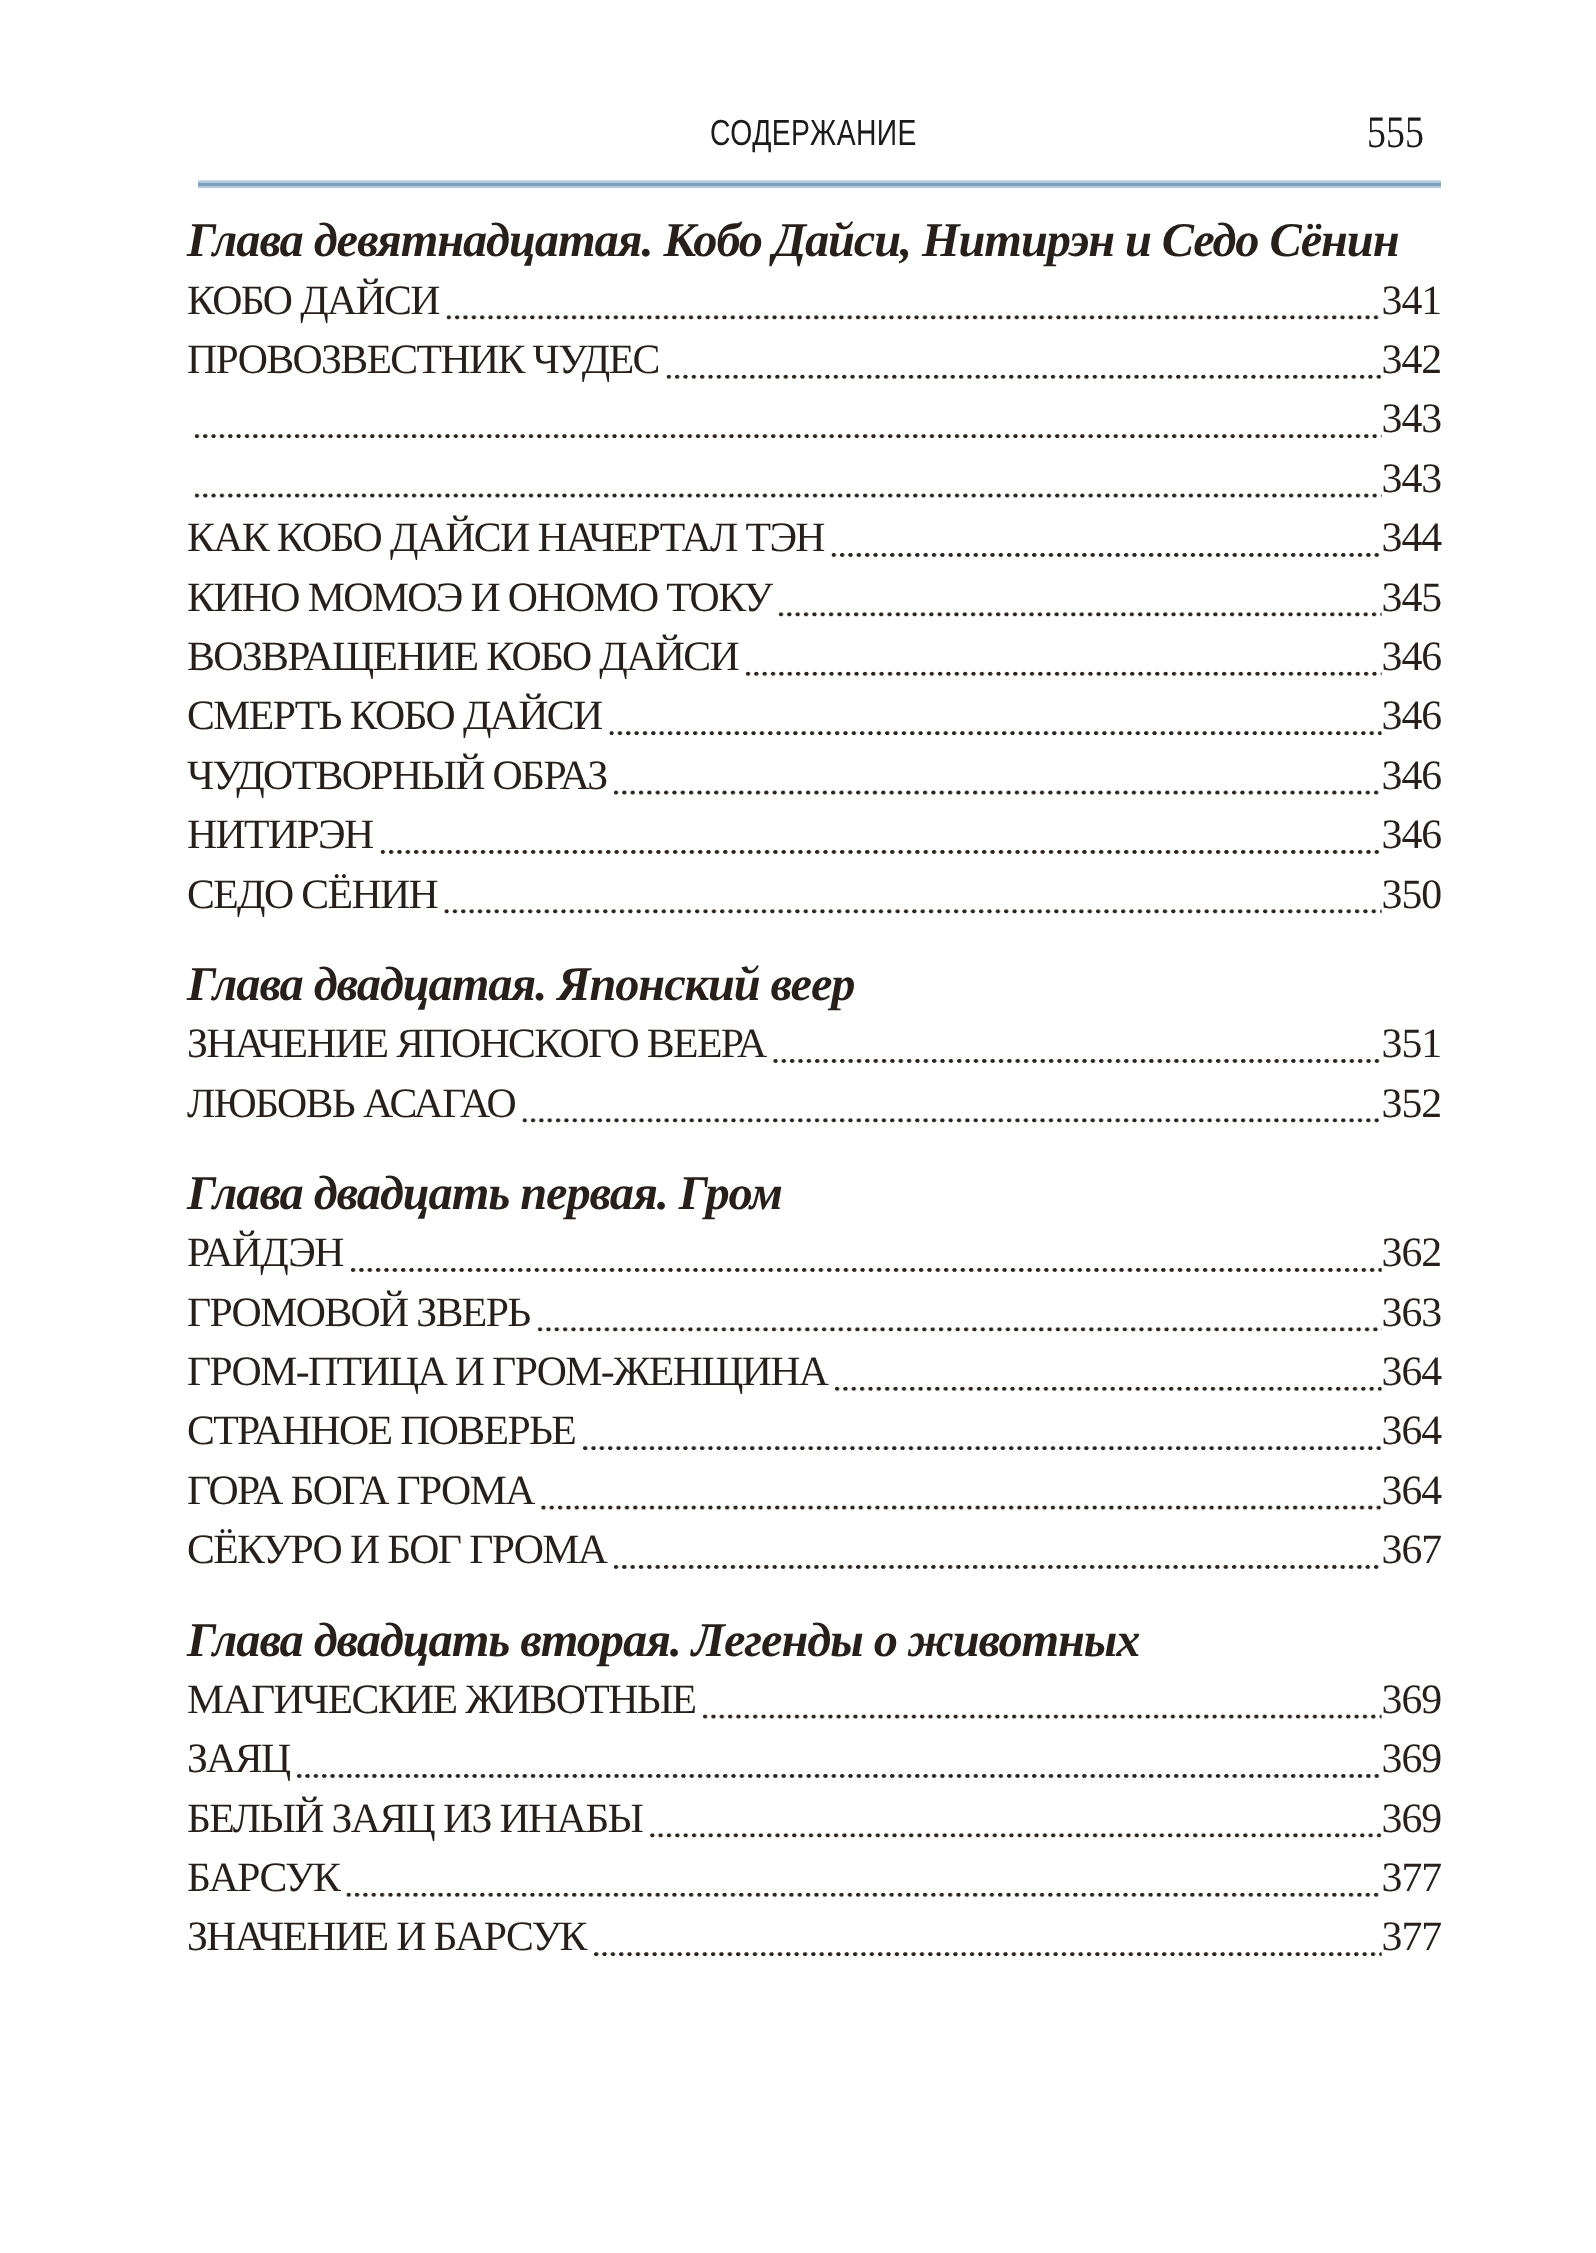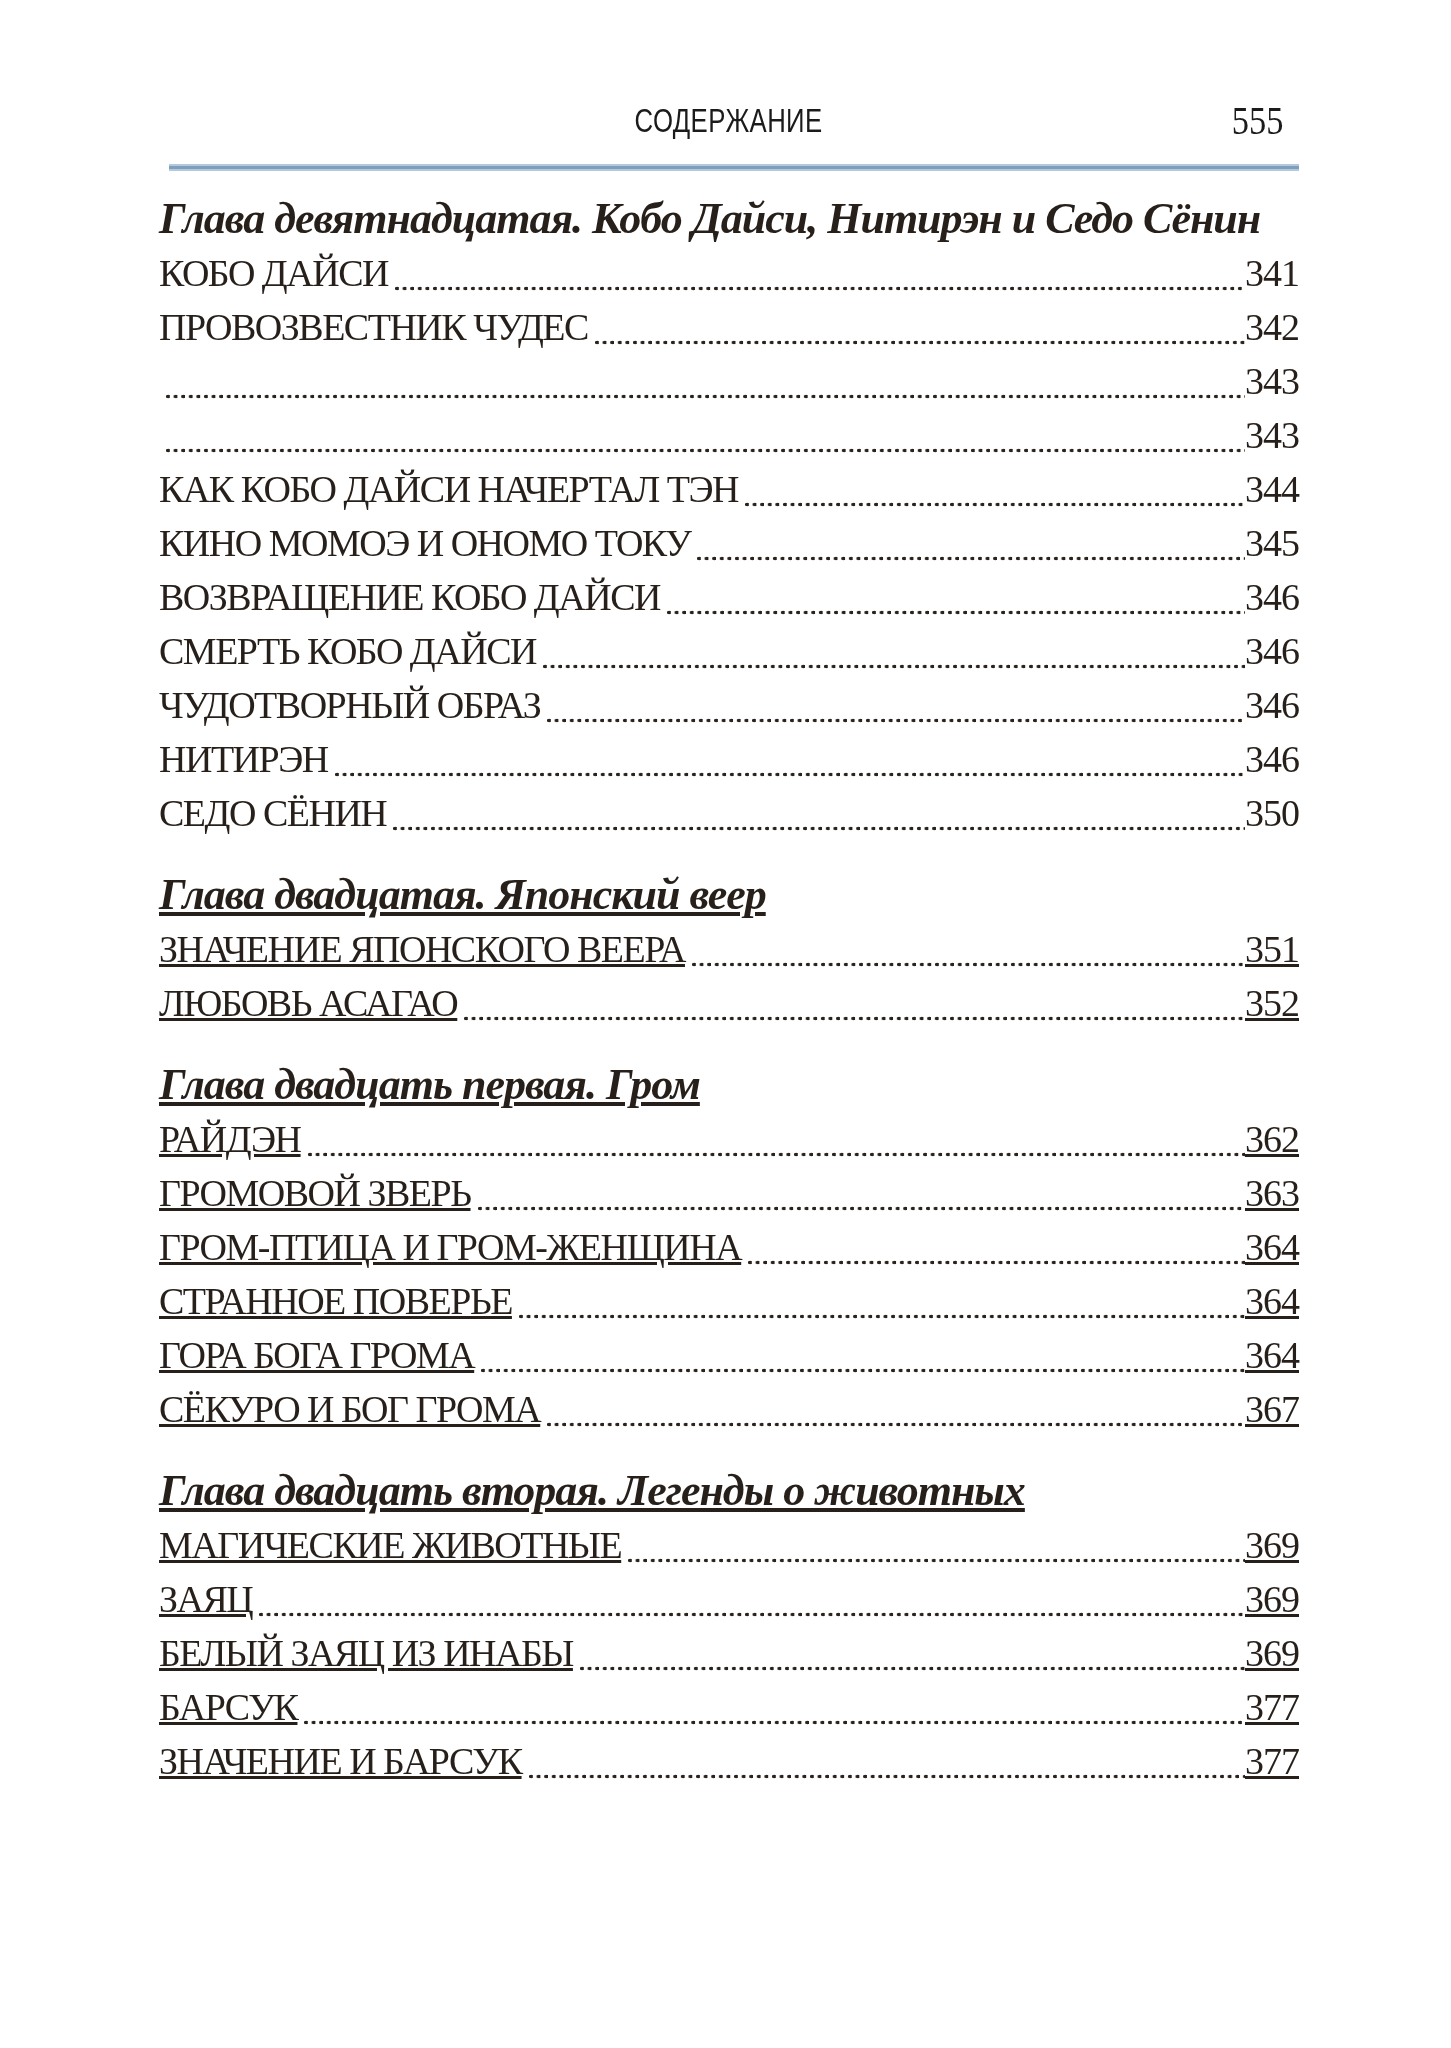--- a/index.html
+++ b/index.html
@@ -9,21 +9,21 @@
   }
   body {
     width: 1451px;
     height: 2048px;
     position: relative;
     font-family: "Liberation Serif", "DejaVu Serif", serif;
     overflow: hidden;
   }
   .page {
     position: absolute;
-    left: 159px;
+    left: 170px;
     top: 0;
     width: 1140px;
   }
   
   .running-head {
     position: relative;
     height: 142px;
   }
   .head-title {
     position: absolute;
@@ -69,21 +69,21 @@
     );
   }
   
   .toc {
     position: absolute;
     left: 0; right: 0;
     top: 192px;
     color: var(--text-color, #261f1a);
   }
   .toc-section { margin: 0; }
-  .toc-section + .toc-section { margin-top: 28px; text-decoration: underline; }
+  .toc-section + .toc-section { margin-top: 28px; }
   .chapter-heading {
     font-size: 44px;
     line-height: 54px;
     font-weight: bold;
     font-style: italic;
     letter-spacing: -1px;
     white-space: nowrap;
   }
   .toc-row {
     display: flex;

